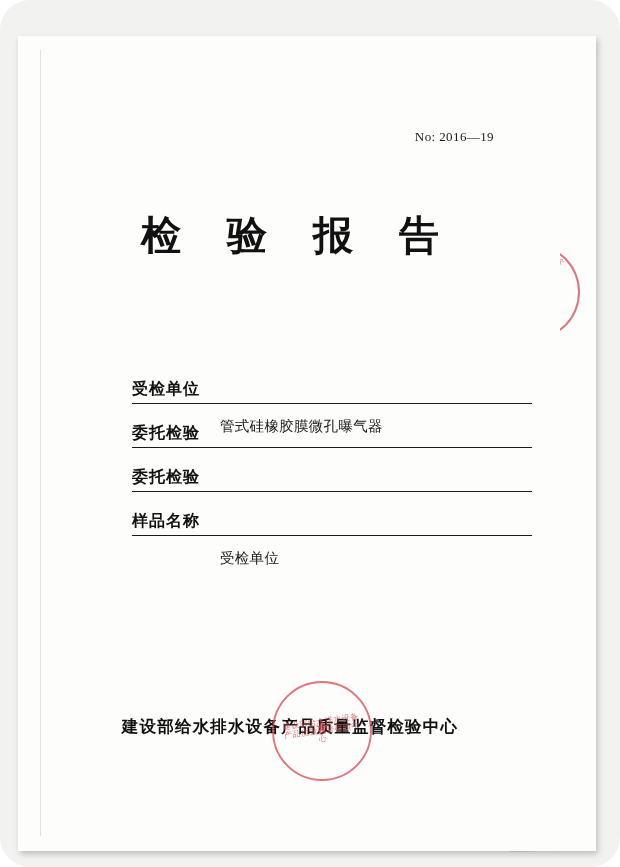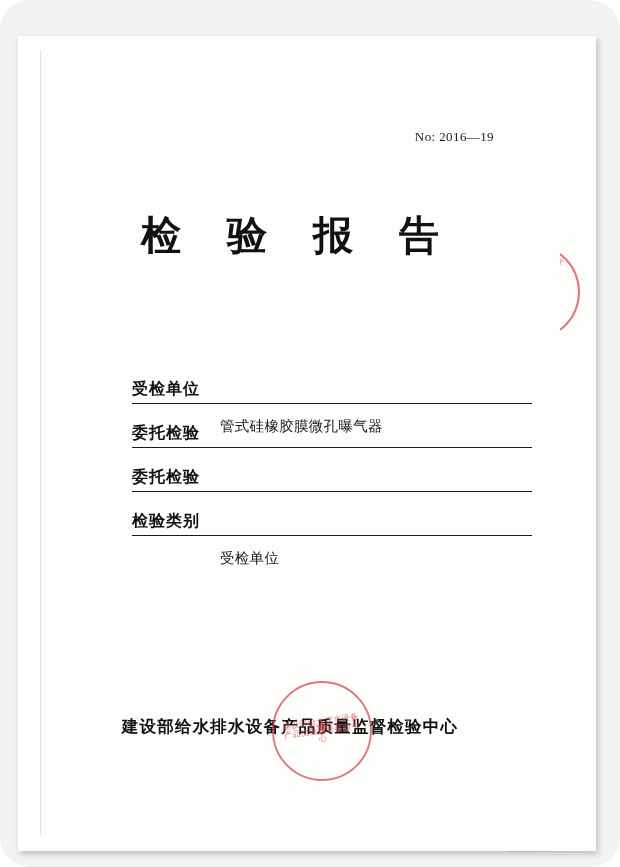--- a/index.html
+++ b/index.html
@@ -221,21 +221,21 @@
         <span class="field-label">委托检验</span>
         <span class="field-rule"></span>
       </div>
 
       <div class="field-row">
         <span class="field-label">委托检验</span>
         <span class="field-rule"></span>
       </div>
 
       <div class="field-row">
-        <span class="field-label">检验类别</span>
+        <span class="field-label">样品名称</span>
         <span class="field-value">受检单位</span>
         <span class="field-rule"></span>
       </div>
 
     </div>
 
     <div class="footer-org">建设部给水排水设备产品质量监督检验中心</div>
 
     <div class="seal seal-footer">
       <div class="seal-text">建设部给水排水设备产品质量监督检验中心</div>

